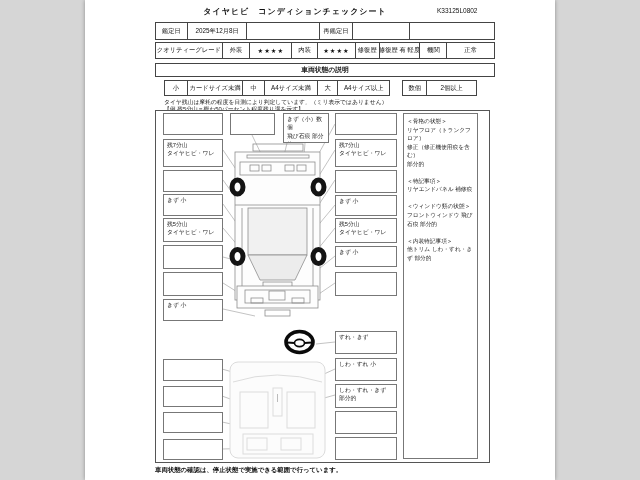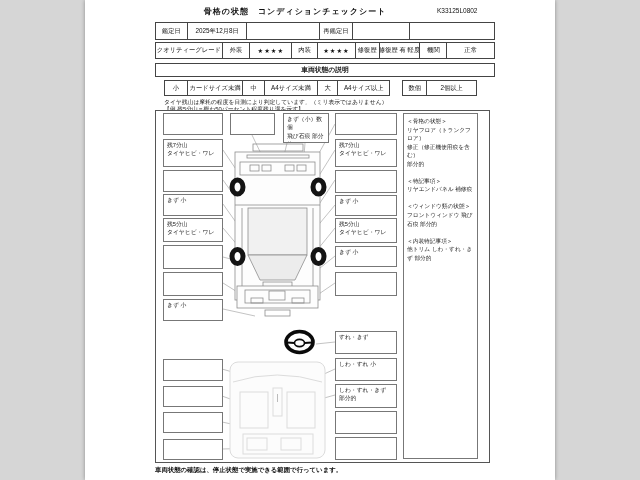--- a/index.html
+++ b/index.html
@@ -50,21 +50,21 @@
   }
   .footnote{left:155px;top:466px;font-size:6.4px;font-weight:bold;color:#111;white-space:nowrap;}
   svg{display:block;}
 </style>
 </head>
 <body>
 
 <div class="screen">
   <div class="page"></div>
 
-  <div class="abs title">骨格の状態　コンディションチェックシート</div>
+  <div class="abs title">タイヤヒビ　コンディションチェックシート</div>
   <div class="abs docnum">K33125L0802</div>
 
   <div class="abs trow" style="left:155px;top:22px;width:340px;height:18px;">
     <div style="width:32px;">鑑定日</div>
     <div style="width:60px;">2025年12月8日</div>
     <div style="width:73px;"></div>
     <div style="width:33px;">再鑑定日</div>
     <div style="width:57px;"></div>
     <div style="width:85px;"></div>
   </div>

